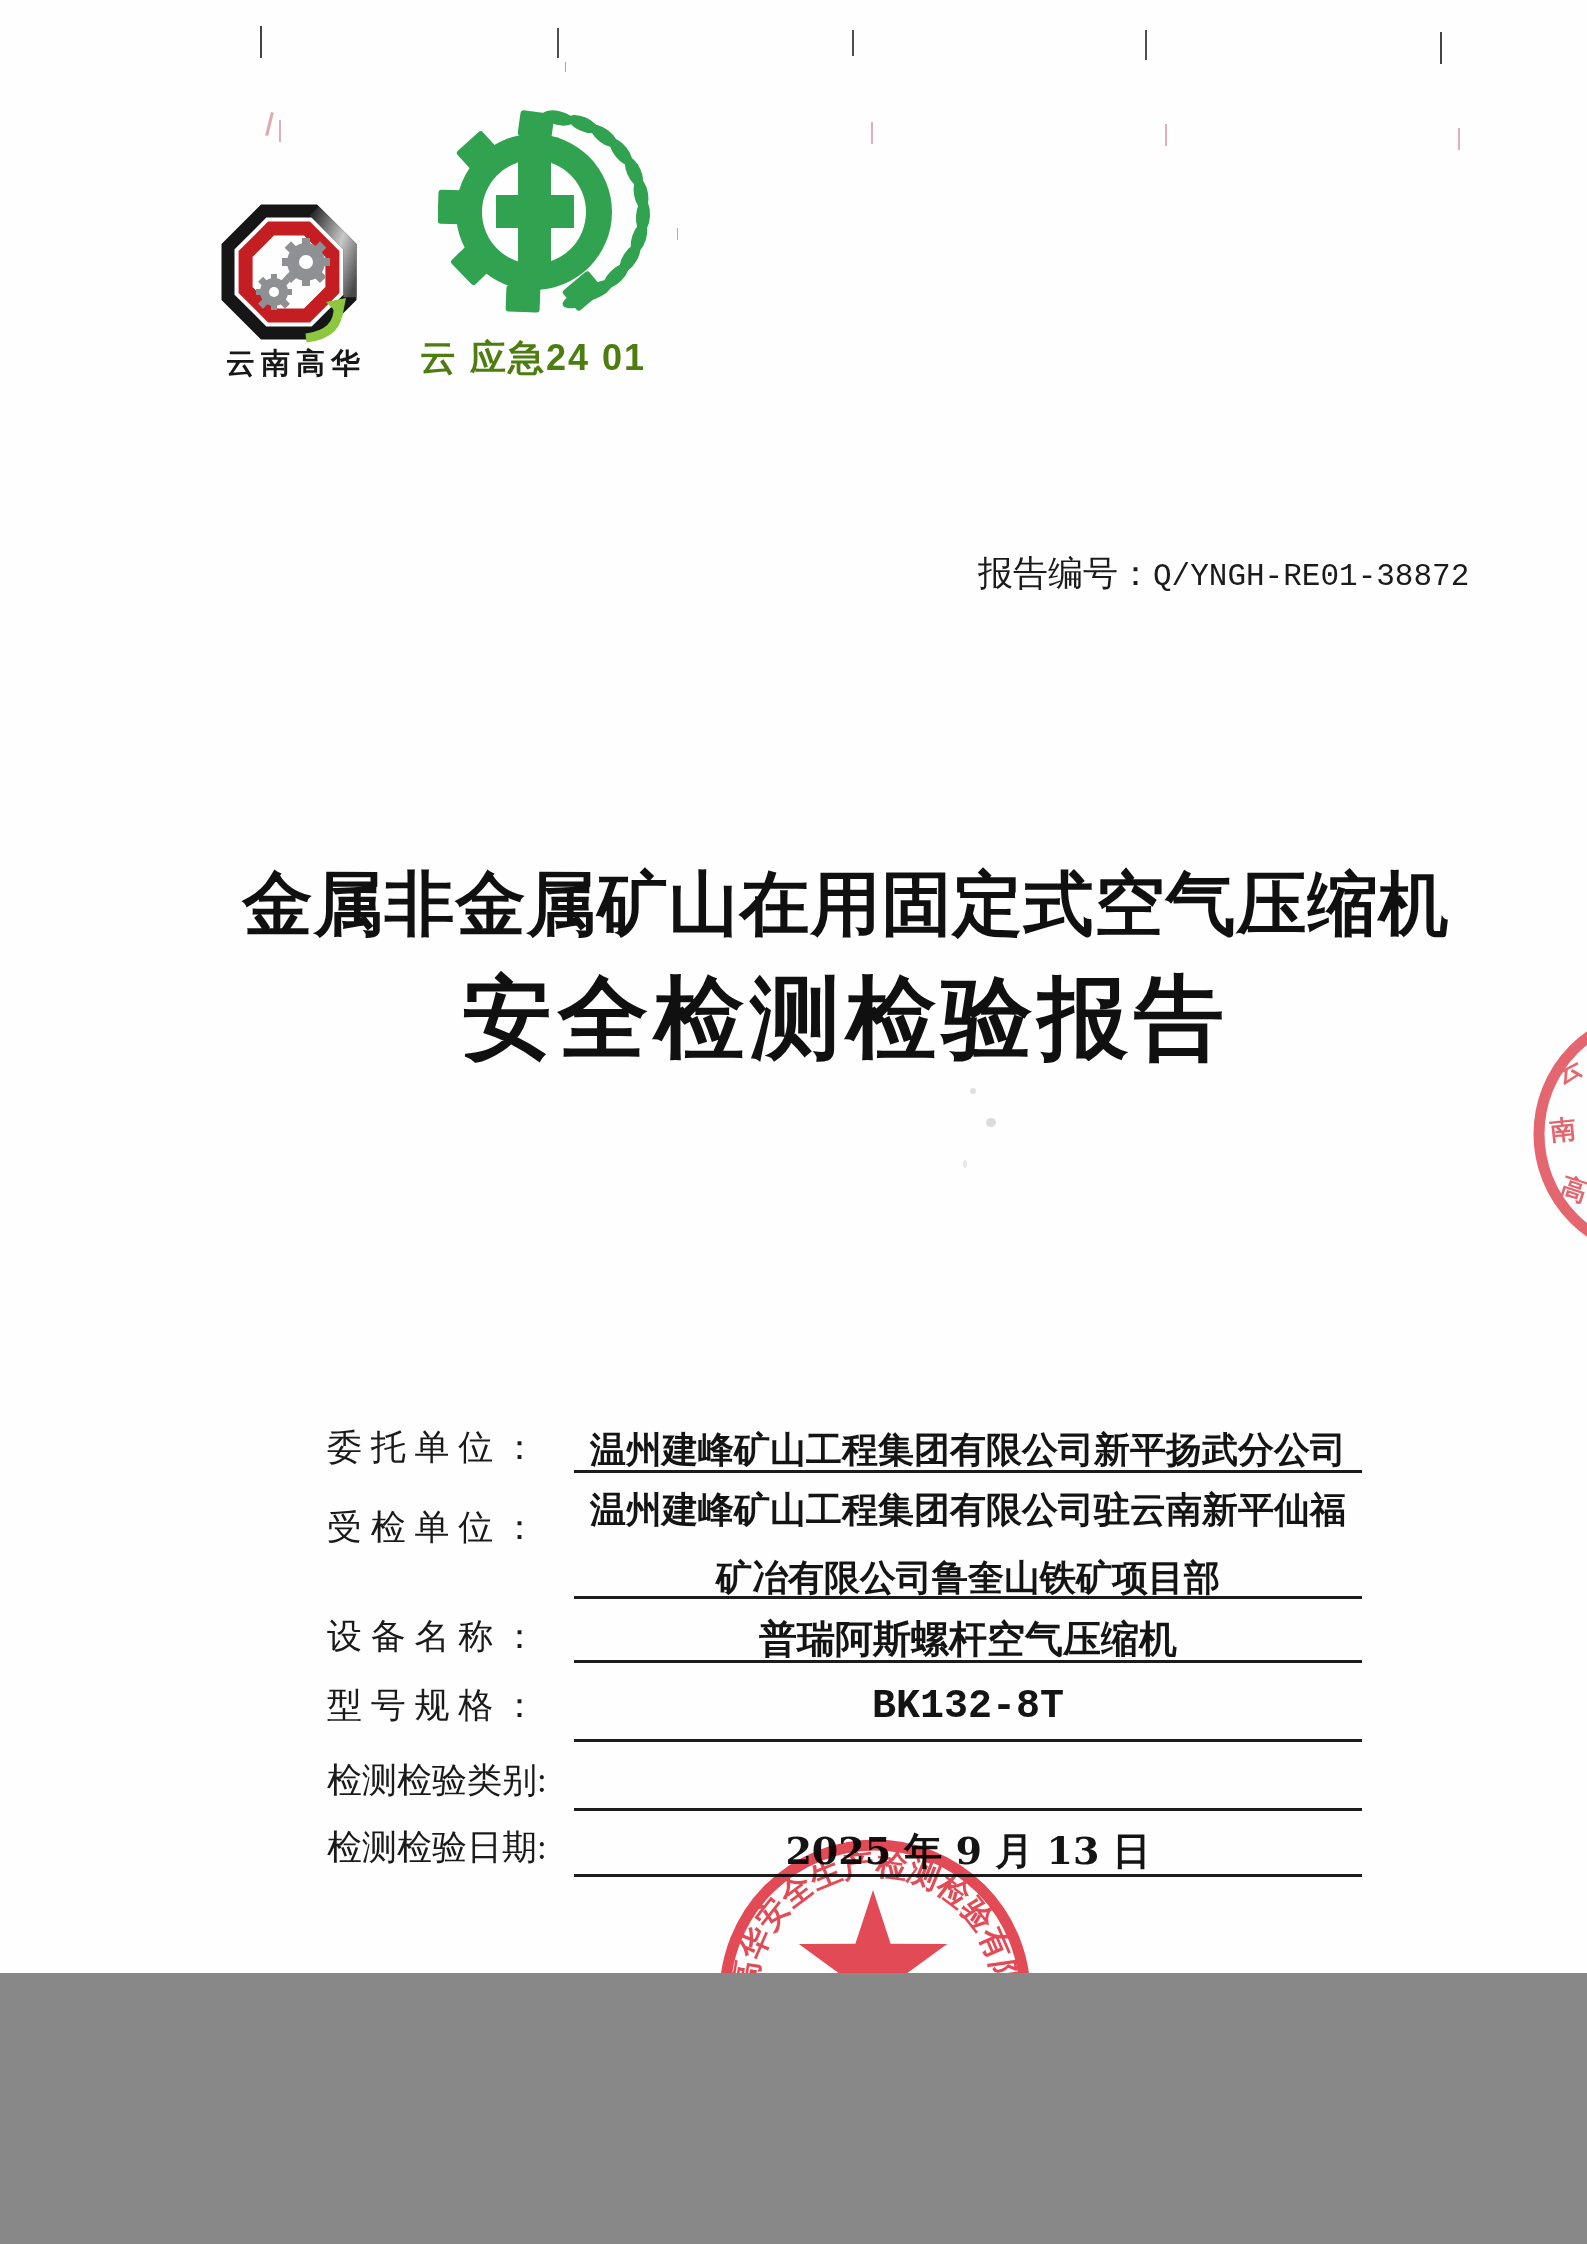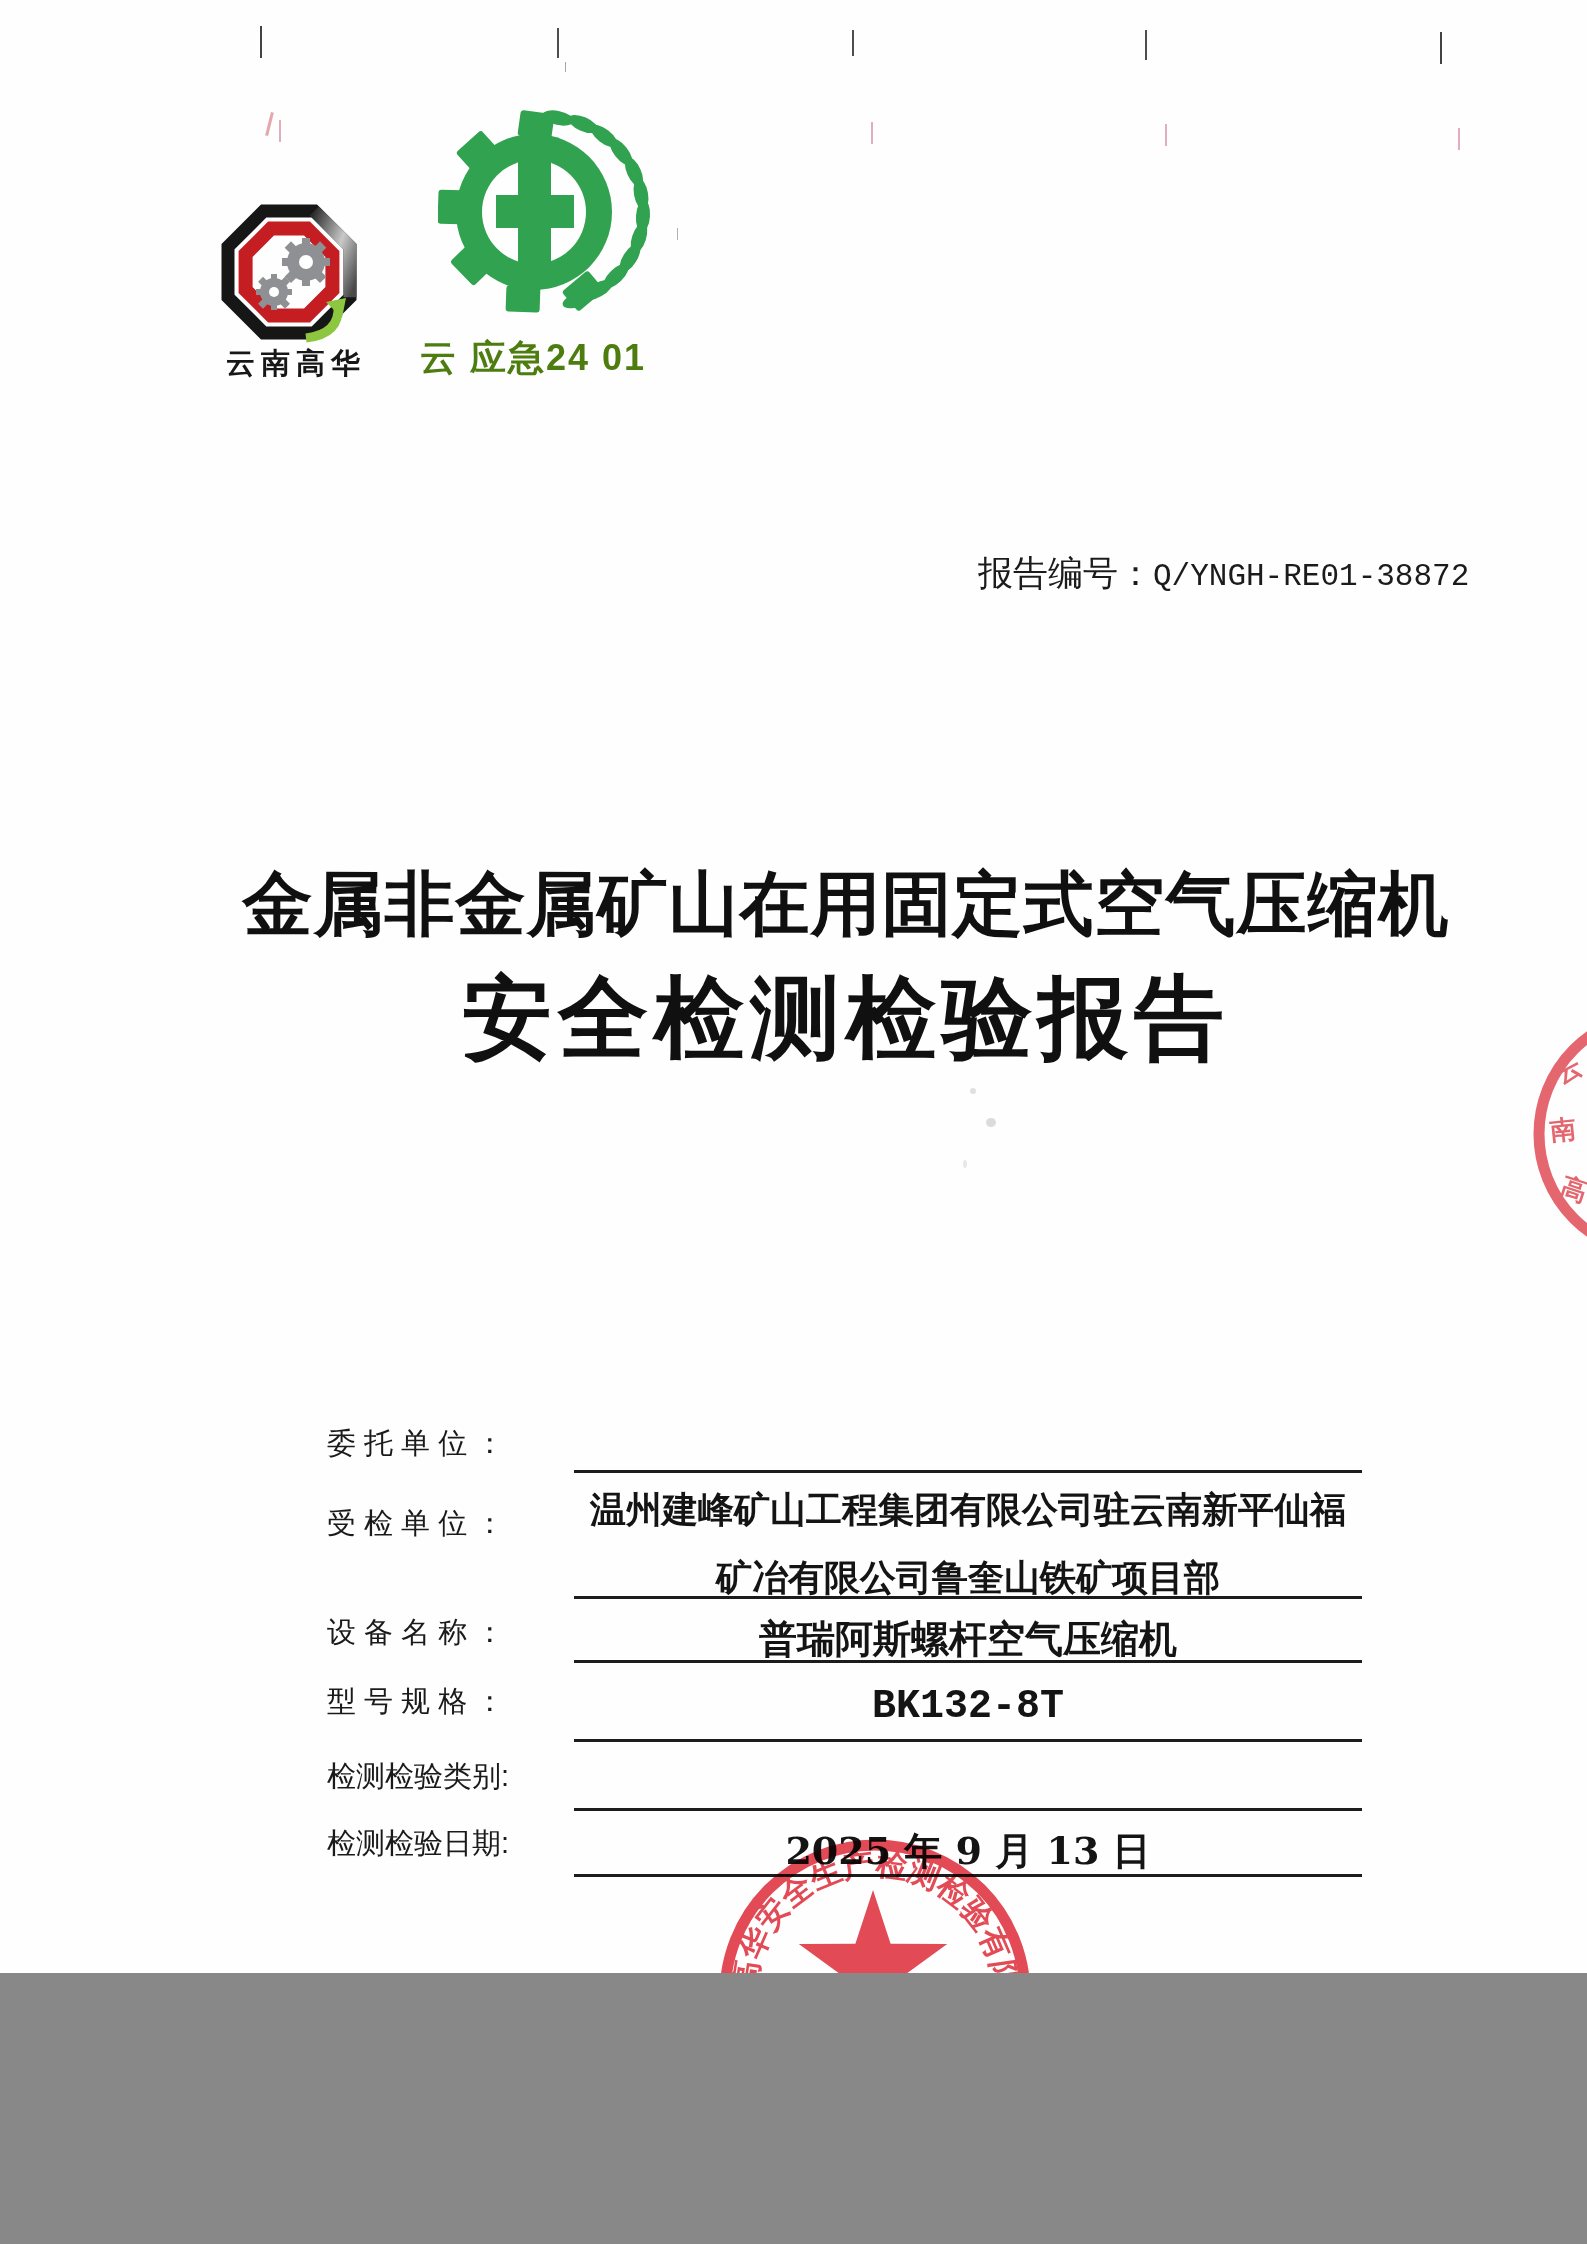--- a/index.html
+++ b/index.html
@@ -44,21 +44,21 @@
   }
   .title2{
     position:absolute;left:0;top:958px;width:1692px;text-align:center;
     font-size:90px;font-weight:900;letter-spacing:6px;color:#101010;
     font-family:"Liberation Sans", sans-serif;
   }
 
   
   .flabel{
     position:absolute;left:327px;width:240px;white-space:nowrap;
-    font-family:Liberation Sans, sans-serif;font-size:29px;color:#1a1a1a;
+    font-family:Liberation Serif, serif;font-size:35px;color:#1a1a1a;
   }
   .fvalue{
     position:absolute;left:578px;width:780px;text-align:center;white-space:nowrap;
     font-family:"DejaVu Serif", serif;font-weight:600;font-size:38px;color:#141414;
   }
   .fvalue.mono{font-family:"Liberation Mono", monospace;font-weight:700;font-size:40px;}
   .uline{position:absolute;left:574px;width:788px;height:3px;background:#1c1c1c;}
 
   .company{
     position:absolute;left:431px;top:1970px;width:800px;text-align:center;white-space:nowrap;
@@ -178,20 +178,21 @@
   <div class="logo-green-caption">云 应急24 01</div>
 
   <div class="report-no">
     <span>报告编号：</span><span class="mono">Q/YNGH-RE01-38872</span>
   </div>
 
   <div class="title1">金属非金属矿山在用固定式空气压缩机</div>
   <div class="title2">安全检测检验报告</div>
 
   <div class="flabel" style="top:1424px">委 托 单 位 ：</div>
+  <div class="fvalue" style="top:1426px;font-size:36px">温州建峰矿山工程集团有限公司新平扬武分公司</div>
   <div class="uline" style="top:1470px"></div>
 
   <div class="flabel" style="top:1504px">受 检 单 位 ：</div>
   <div class="fvalue" style="top:1486px;font-size:36px">温州建峰矿山工程集团有限公司驻云南新平仙福</div>
   <div class="fvalue" style="top:1554px;font-size:36px">矿冶有限公司鲁奎山铁矿项目部</div>
   <div class="uline" style="top:1596px"></div>
 
   <div class="flabel" style="top:1613px">设 备 名 称 ：</div>
   <div class="fvalue" style="top:1614px">普瑞阿斯螺杆空气压缩机</div>
   <div class="uline" style="top:1660px"></div>

